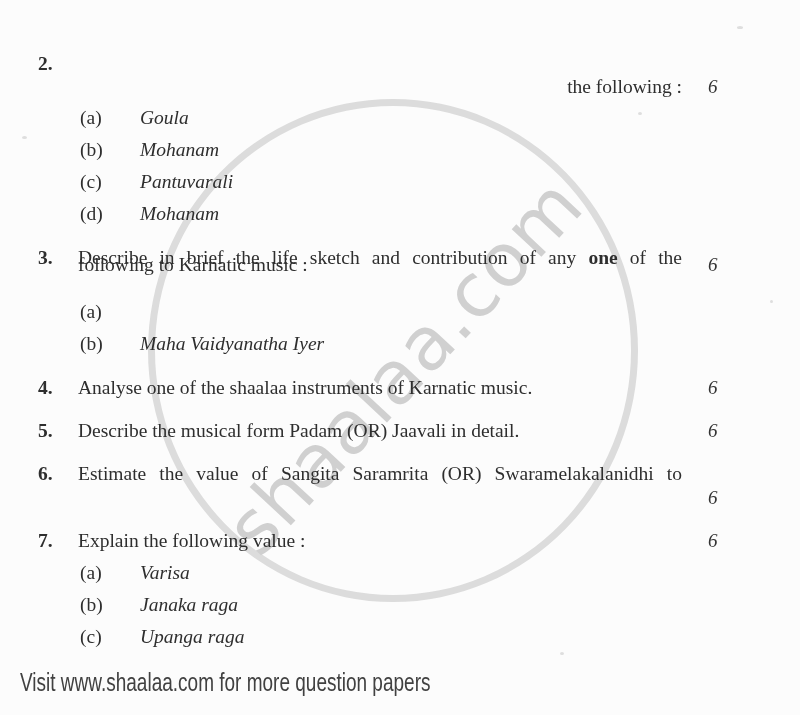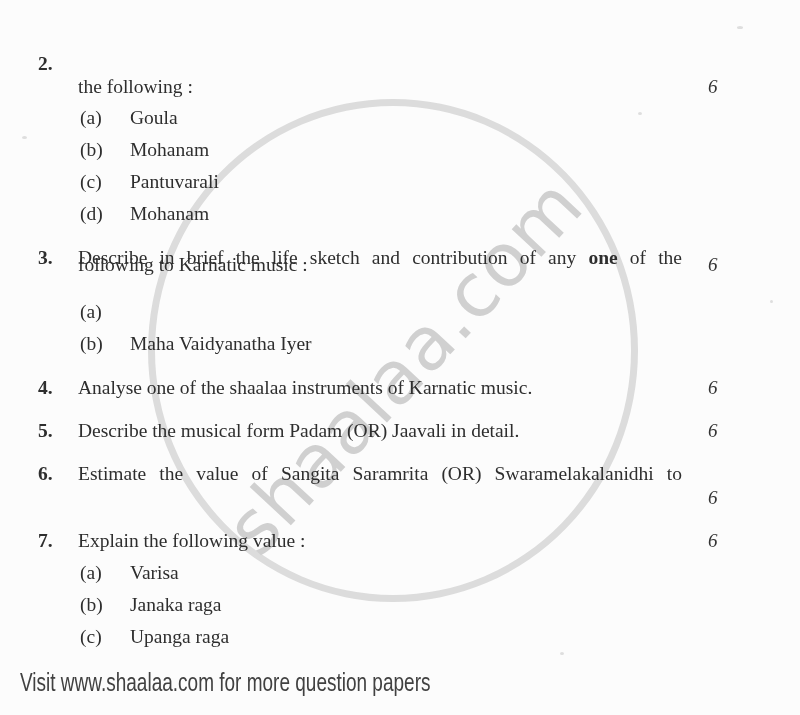--- a/index.html
+++ b/index.html
@@ -45,21 +45,21 @@
   }
   .qtext{
     position:absolute;left:78px;width:604px;
   }
   .just{
     text-align:justify;
     text-align-last:justify;
   }
   .bi{font-weight:700;}
   .ilabel{position:absolute;left:80px;}
-  .itext{position:absolute;left:130px;}
+  .itext{position:absolute;left:140px;font-style:italic;}
   .marks{
     position:absolute;left:708px;
     font-style:italic;
     font-size:19px;
     color:#333;
   }
   
   .footer{
     position:absolute;left:20px;top:668px;
     z-index:2;
@@ -81,21 +81,21 @@
 
   <div class="speck" style="left:22px;top:136px;width:5px;height:3px;"></div>
   <div class="speck" style="left:638px;top:112px;width:4px;height:3px;"></div>
   <div class="speck" style="left:737px;top:26px;width:6px;height:3px;"></div>
   <div class="speck" style="left:560px;top:652px;width:4px;height:3px;"></div>
   <div class="speck" style="left:770px;top:300px;width:3px;height:3px;"></div>
 
   <div class="row" style="top:52px;">
     <span class="qnum">2.</span>
   </div>
-  <div class="row" style="top:75px;">
+  <div class="row" style="top:75px;text-align:right;">
     <span class="qtext">the following :</span>
     <span class="marks">6</span>
   </div>
   <div class="row" style="top:106px;">
     <span class="ilabel">(a)</span>
     <span class="itext">Goula</span>
   </div>
   <div class="row" style="top:138px;">
     <span class="ilabel">(b)</span>
     <span class="itext">Mohanam</span>

